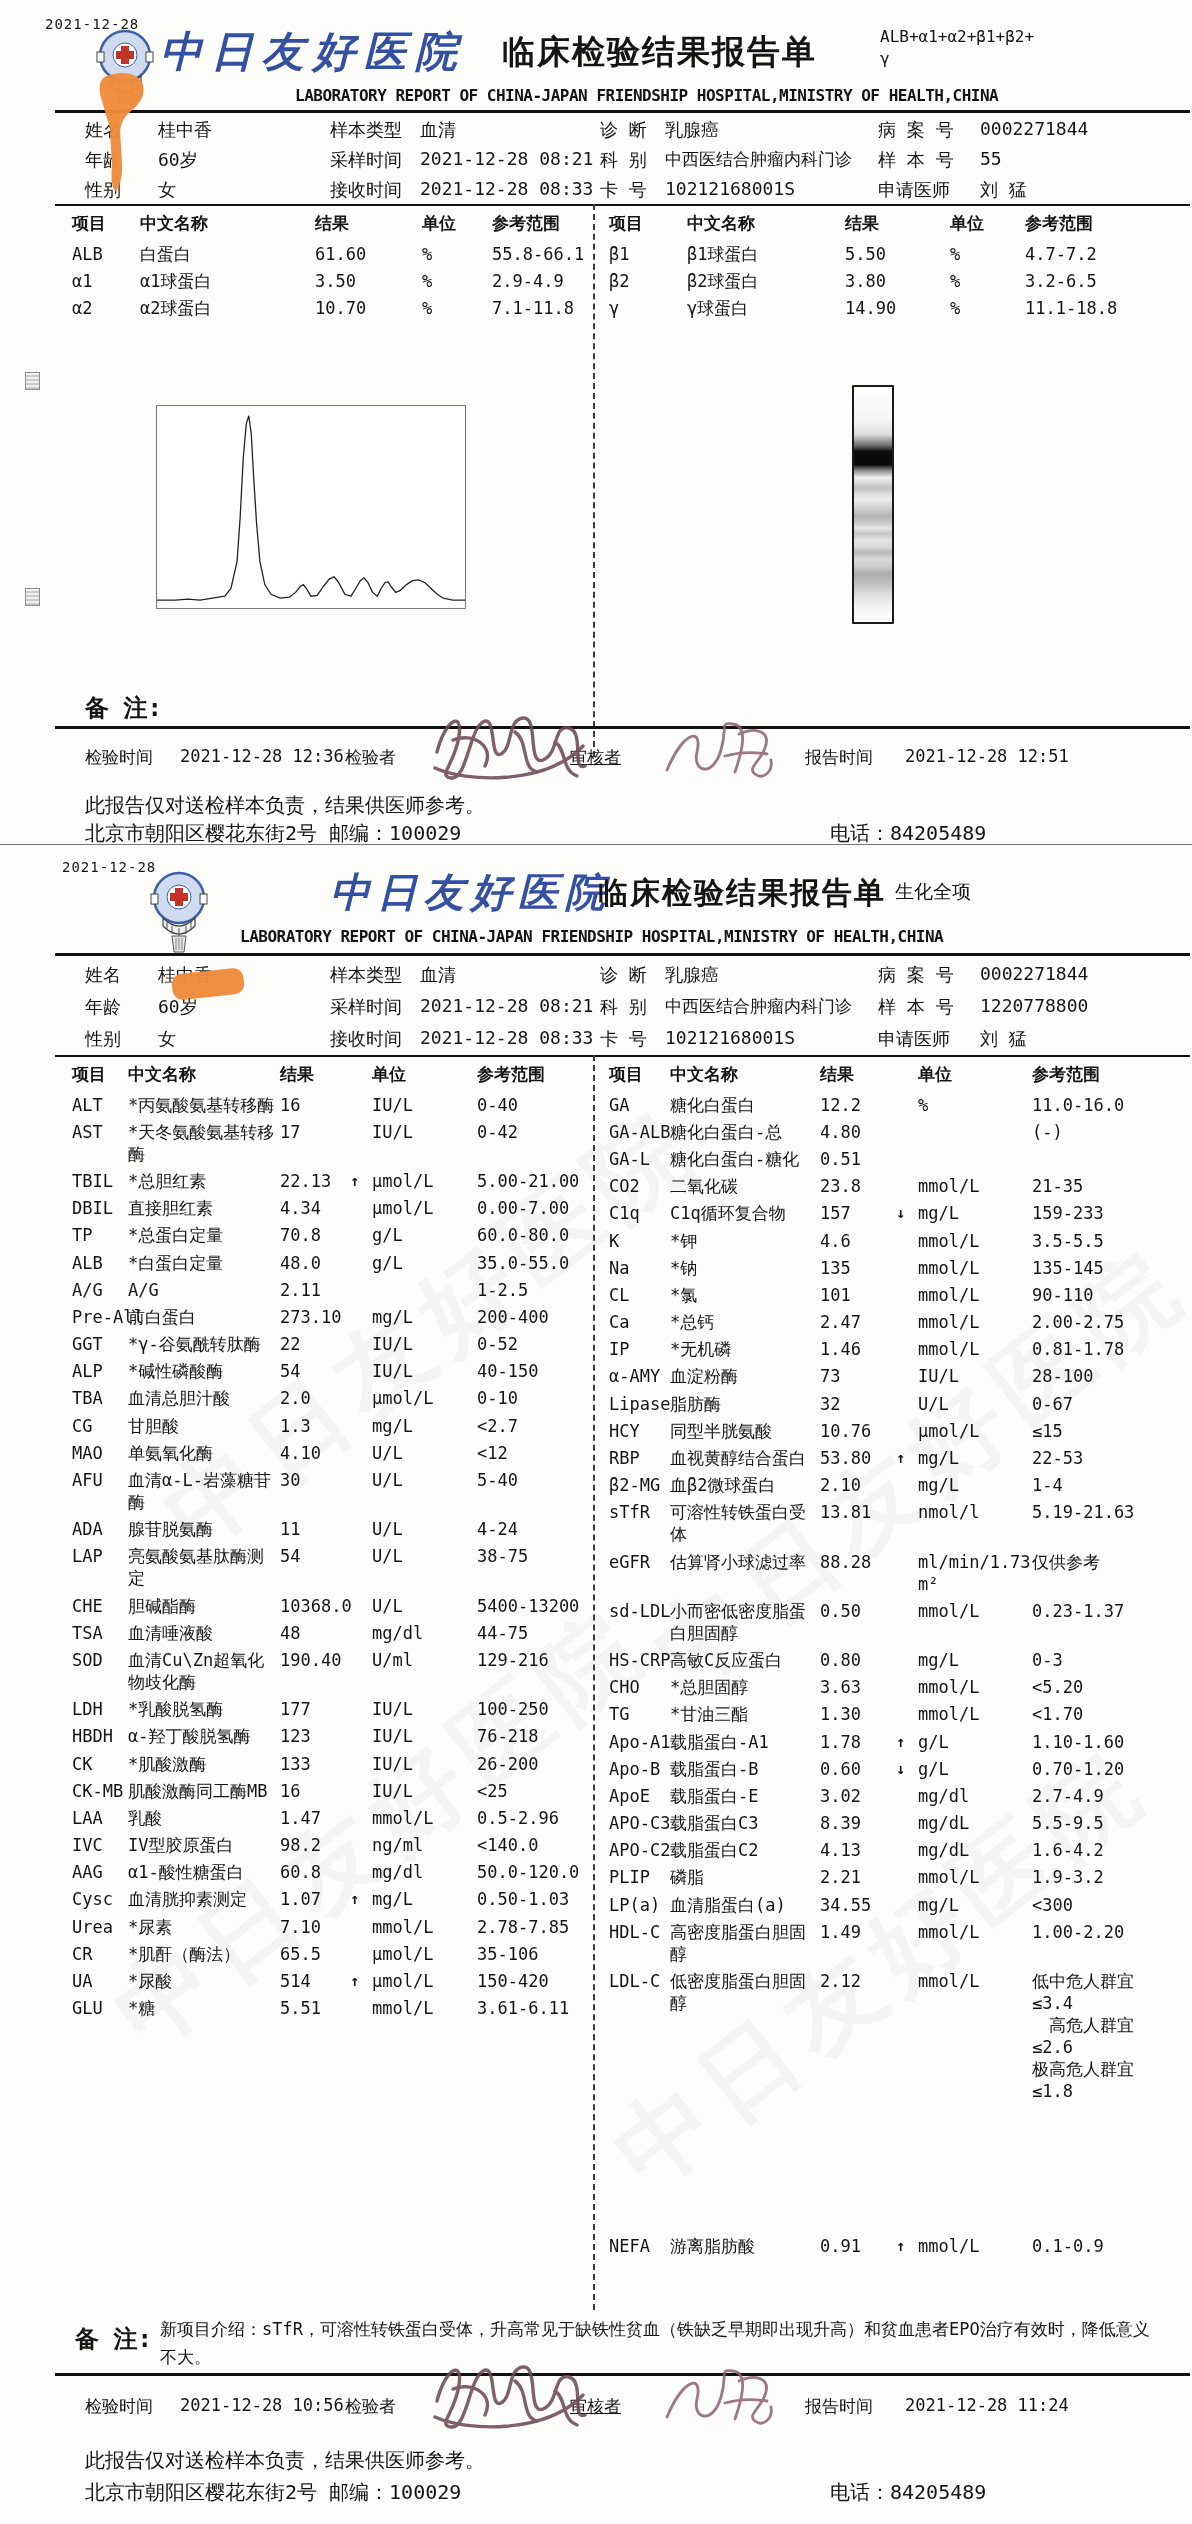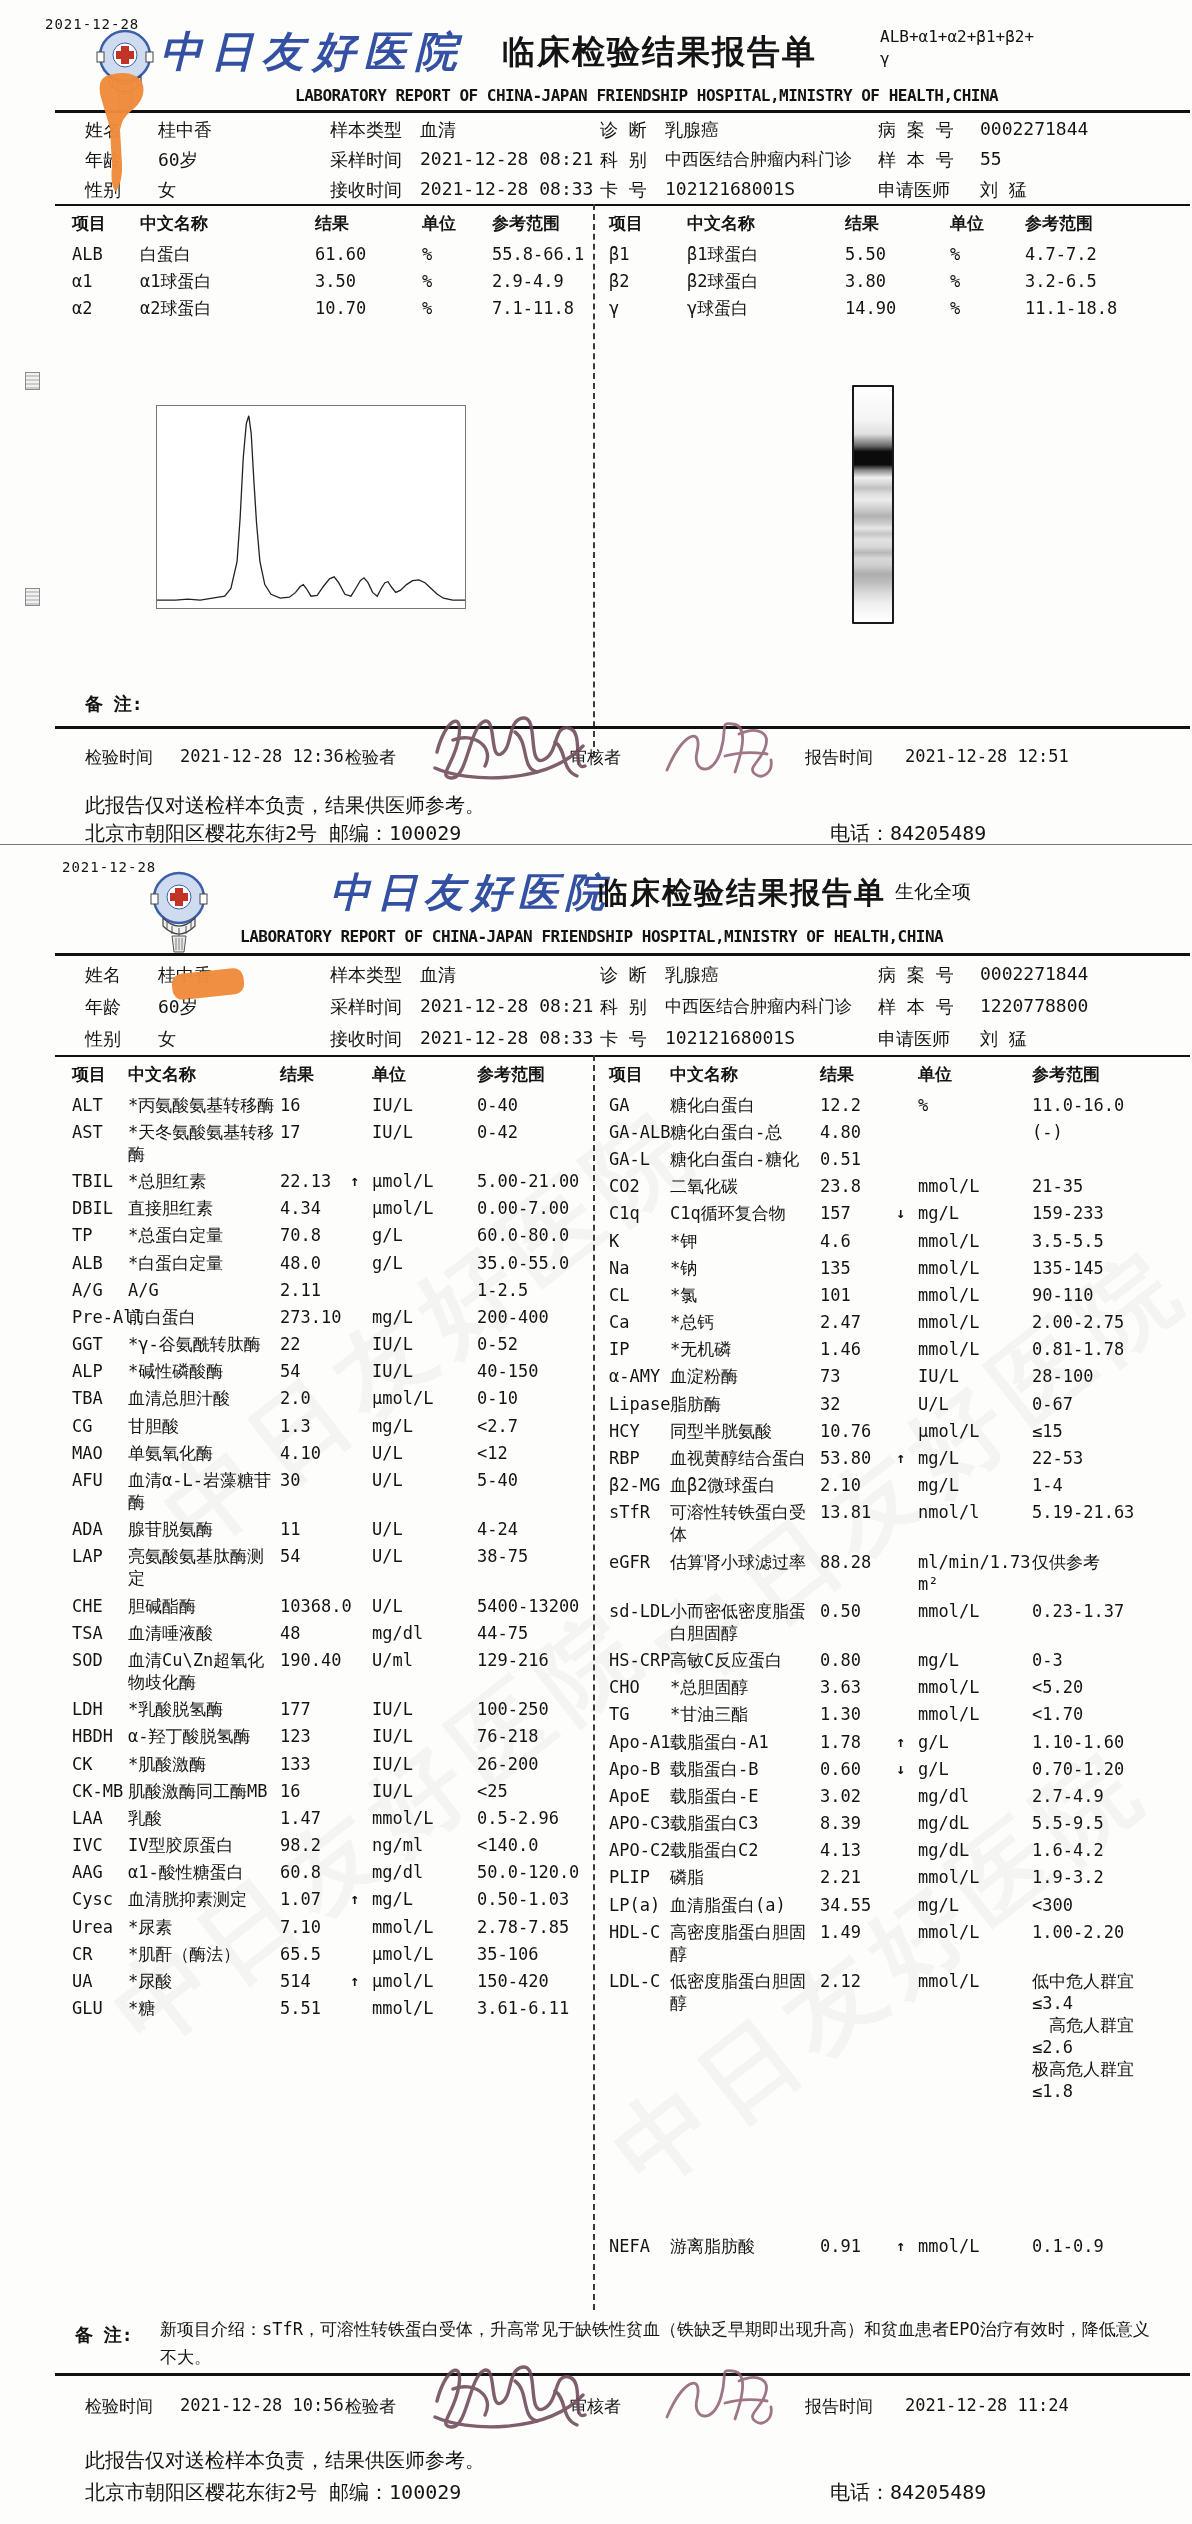--- a/index.html
+++ b/index.html
@@ -39,25 +39,25 @@
   .cell.flag{font-weight:bold;font-size:15px;}
   .chart-box{position:absolute;border:1px solid #777;background:#fff;}
   .gel{position:absolute;border:2px solid #1a1a1a;border-radius:1px;
        background:linear-gradient(180deg,#ffffff 0%,#f4f4f4 14%,#e0e0e0 20%,#6a6a6a 25%,
        #0b0b0b 27.5%,#0b0b0b 33%,#8a8a8a 35.5%,#efefef 38.5%,#d8d8d8 41%,#c0c0c0 43%,
        #dedede 45.5%,#ececec 48%,#cccccc 52%,#b2b2b2 55%,#cccccc 58%,#e6e6e6 60%,
        #c6c6c6 62.5%,#e2e2e2 65%,#d8d8d8 68%,#b8b8b8 70.5%,#d8d8d8 73%,#cecece 76%,
        #adadad 79.5%,#bcbcbc 83%,#d6d6d6 87%,#efefef 92%,#ffffff 100%);}
   .artifact{position:absolute;width:13px;height:16px;border:1px solid #666;
             background:repeating-linear-gradient(0deg,#bbb 0 2px,#eee 2px 4px);opacity:.75;}
-  .remark-label{font-size:18px;font-weight:bold;white-space:nowrap;}
+  .remark-label{font-size:24px;font-weight:bold;white-space:nowrap;}
   .remark-text{font-size:17px;line-height:28px;}
   .frow{position:absolute;left:0;right:0;font-size:17px;}
   .frow span{position:absolute;white-space:nowrap;}
-  .f-etl{left:85px;} .f-etv{left:180px;} .f-exl{left:345px;} .f-rvl{left:570px;}
+  .f-etl{left:85px;} .f-etv{left:180px;} .f-exl{left:345px;} .f-rvl{left:570px;text-decoration:underline;}
   .f-rtl{left:805px;} .f-rtv{left:905px;}
   .smalltext{font-size:20px;white-space:nowrap;}
   .sig{position:absolute;}
   .wm{position:absolute;font-size:95px;font-weight:bold;color:rgba(70,70,80,0.05);
       letter-spacing:12px;transform:rotate(-38deg);white-space:nowrap;pointer-events:none;}
   .redact1{position:absolute;left:92px;top:68px;width:60px;height:128px;}
   .redact2{position:absolute;background:#ef8a3b;border-radius:10px;opacity:.97;}
 </style>
 </head>
 <body>

